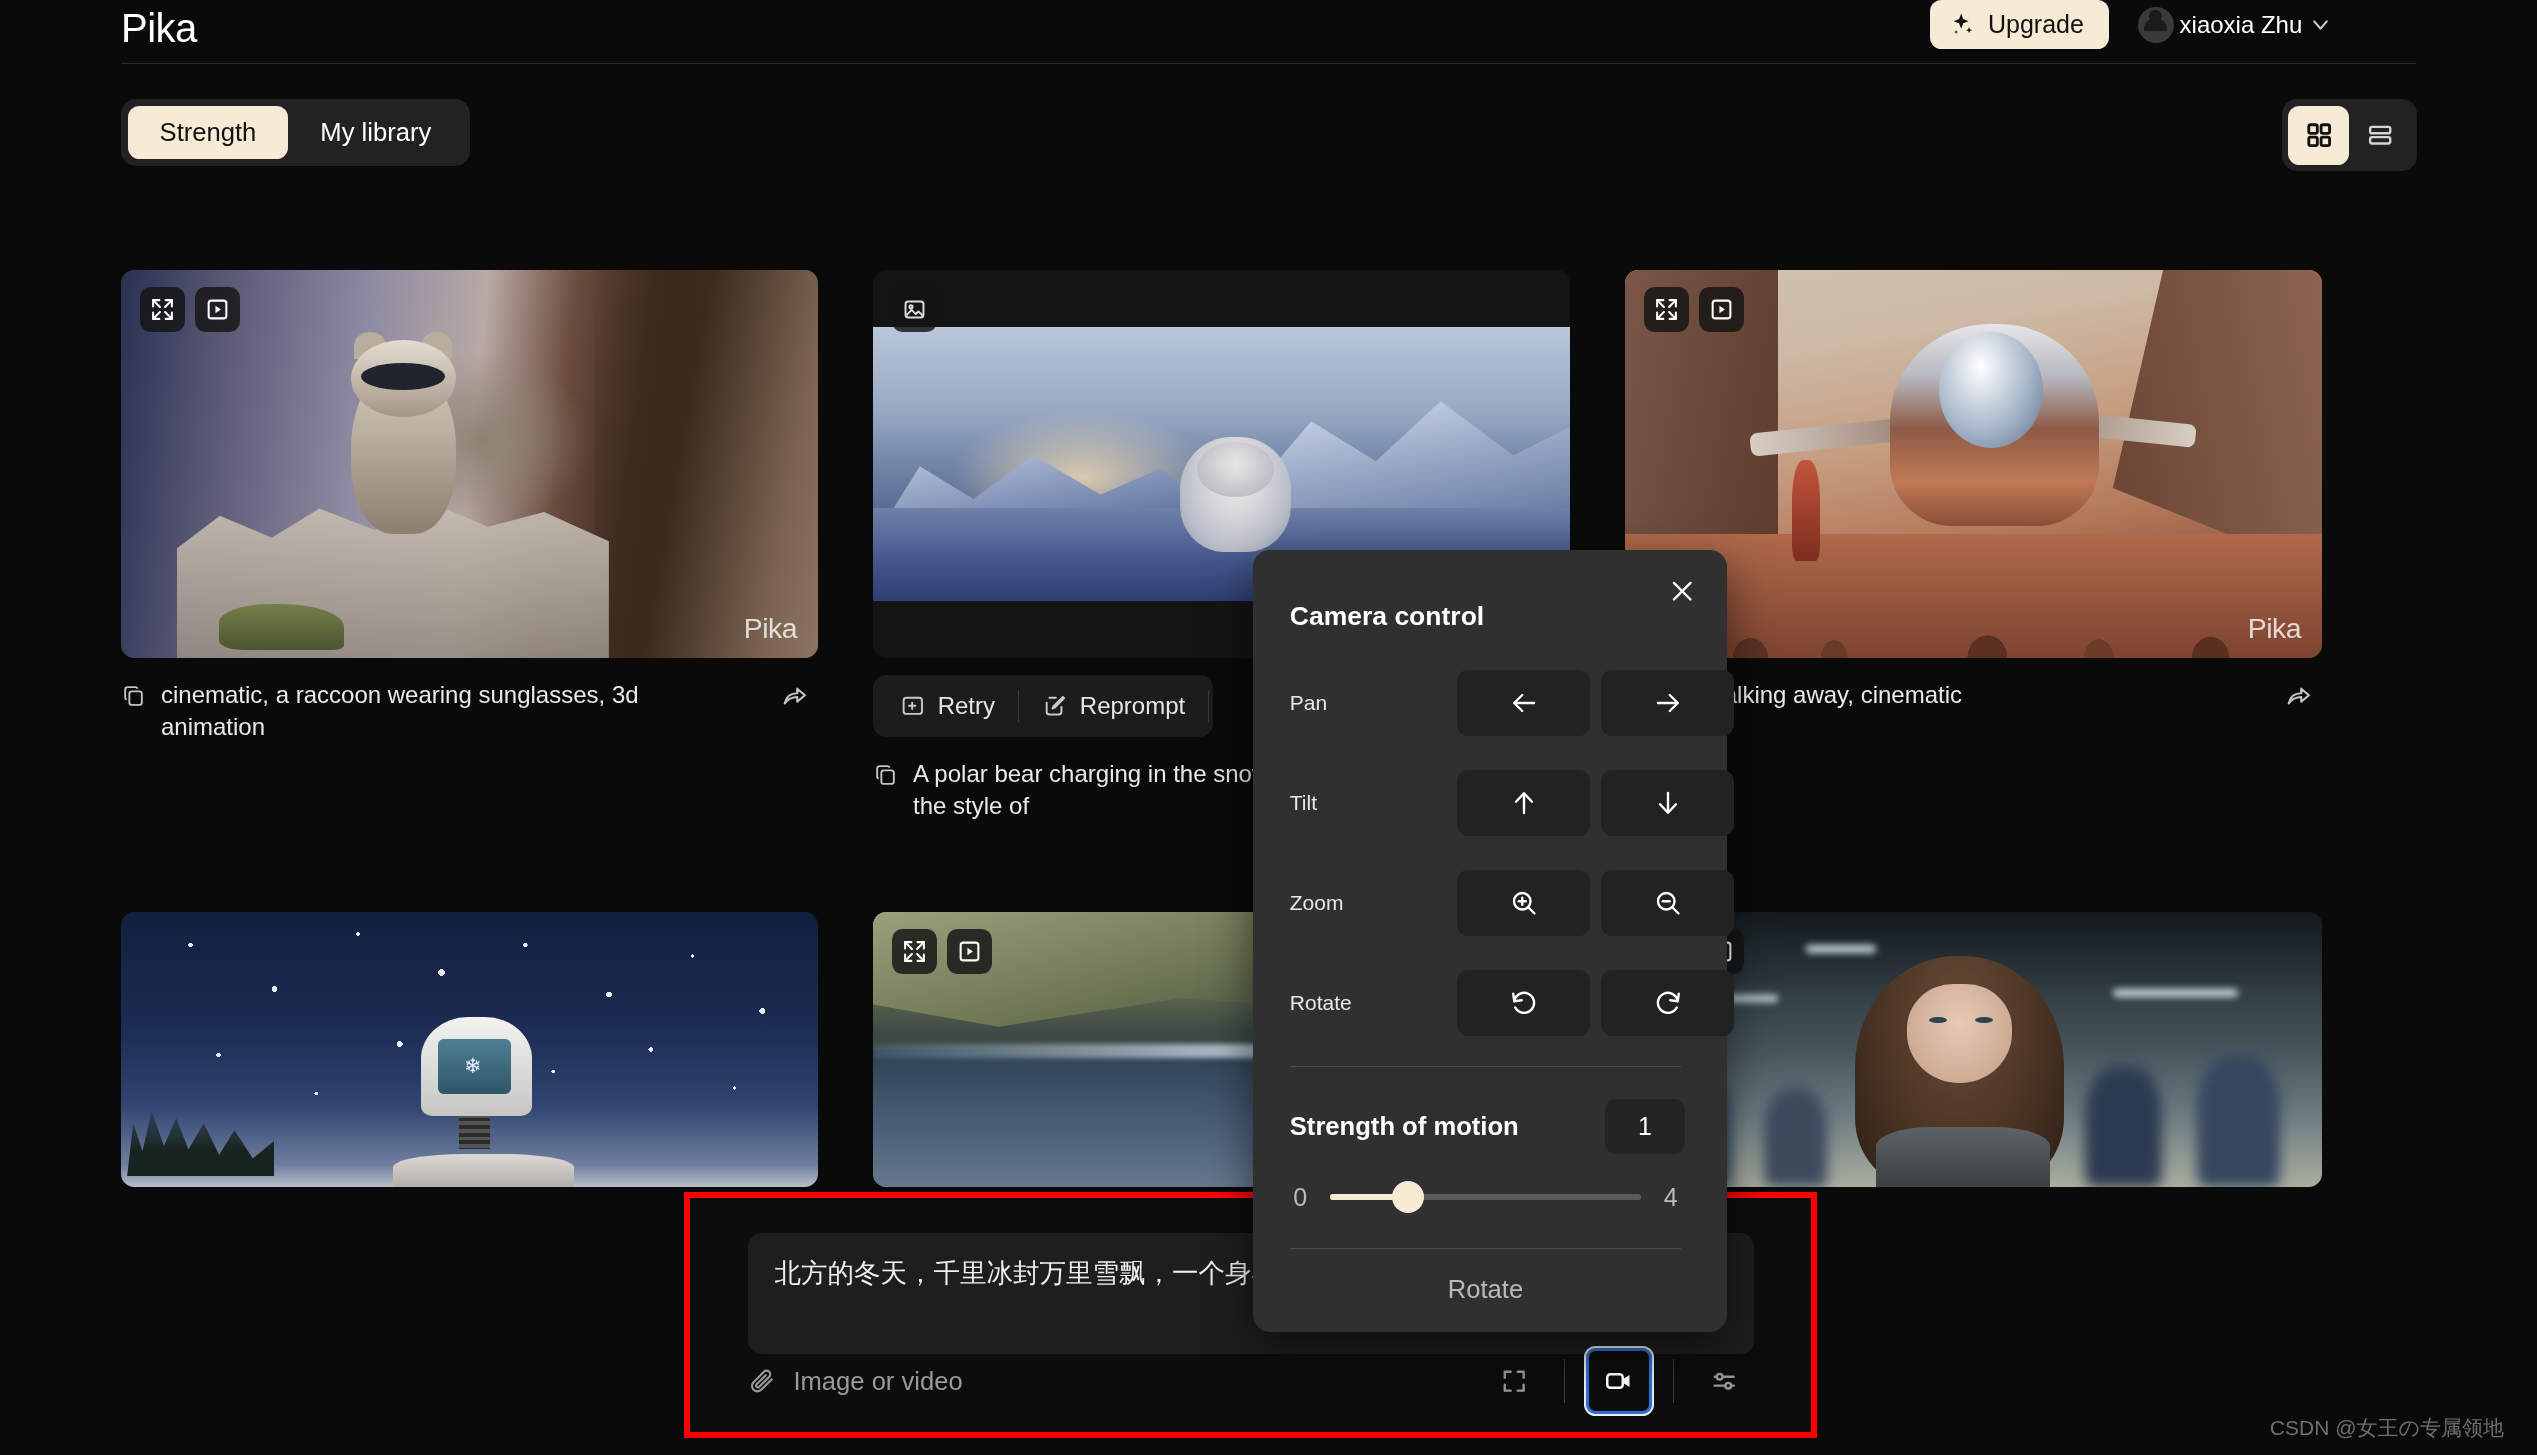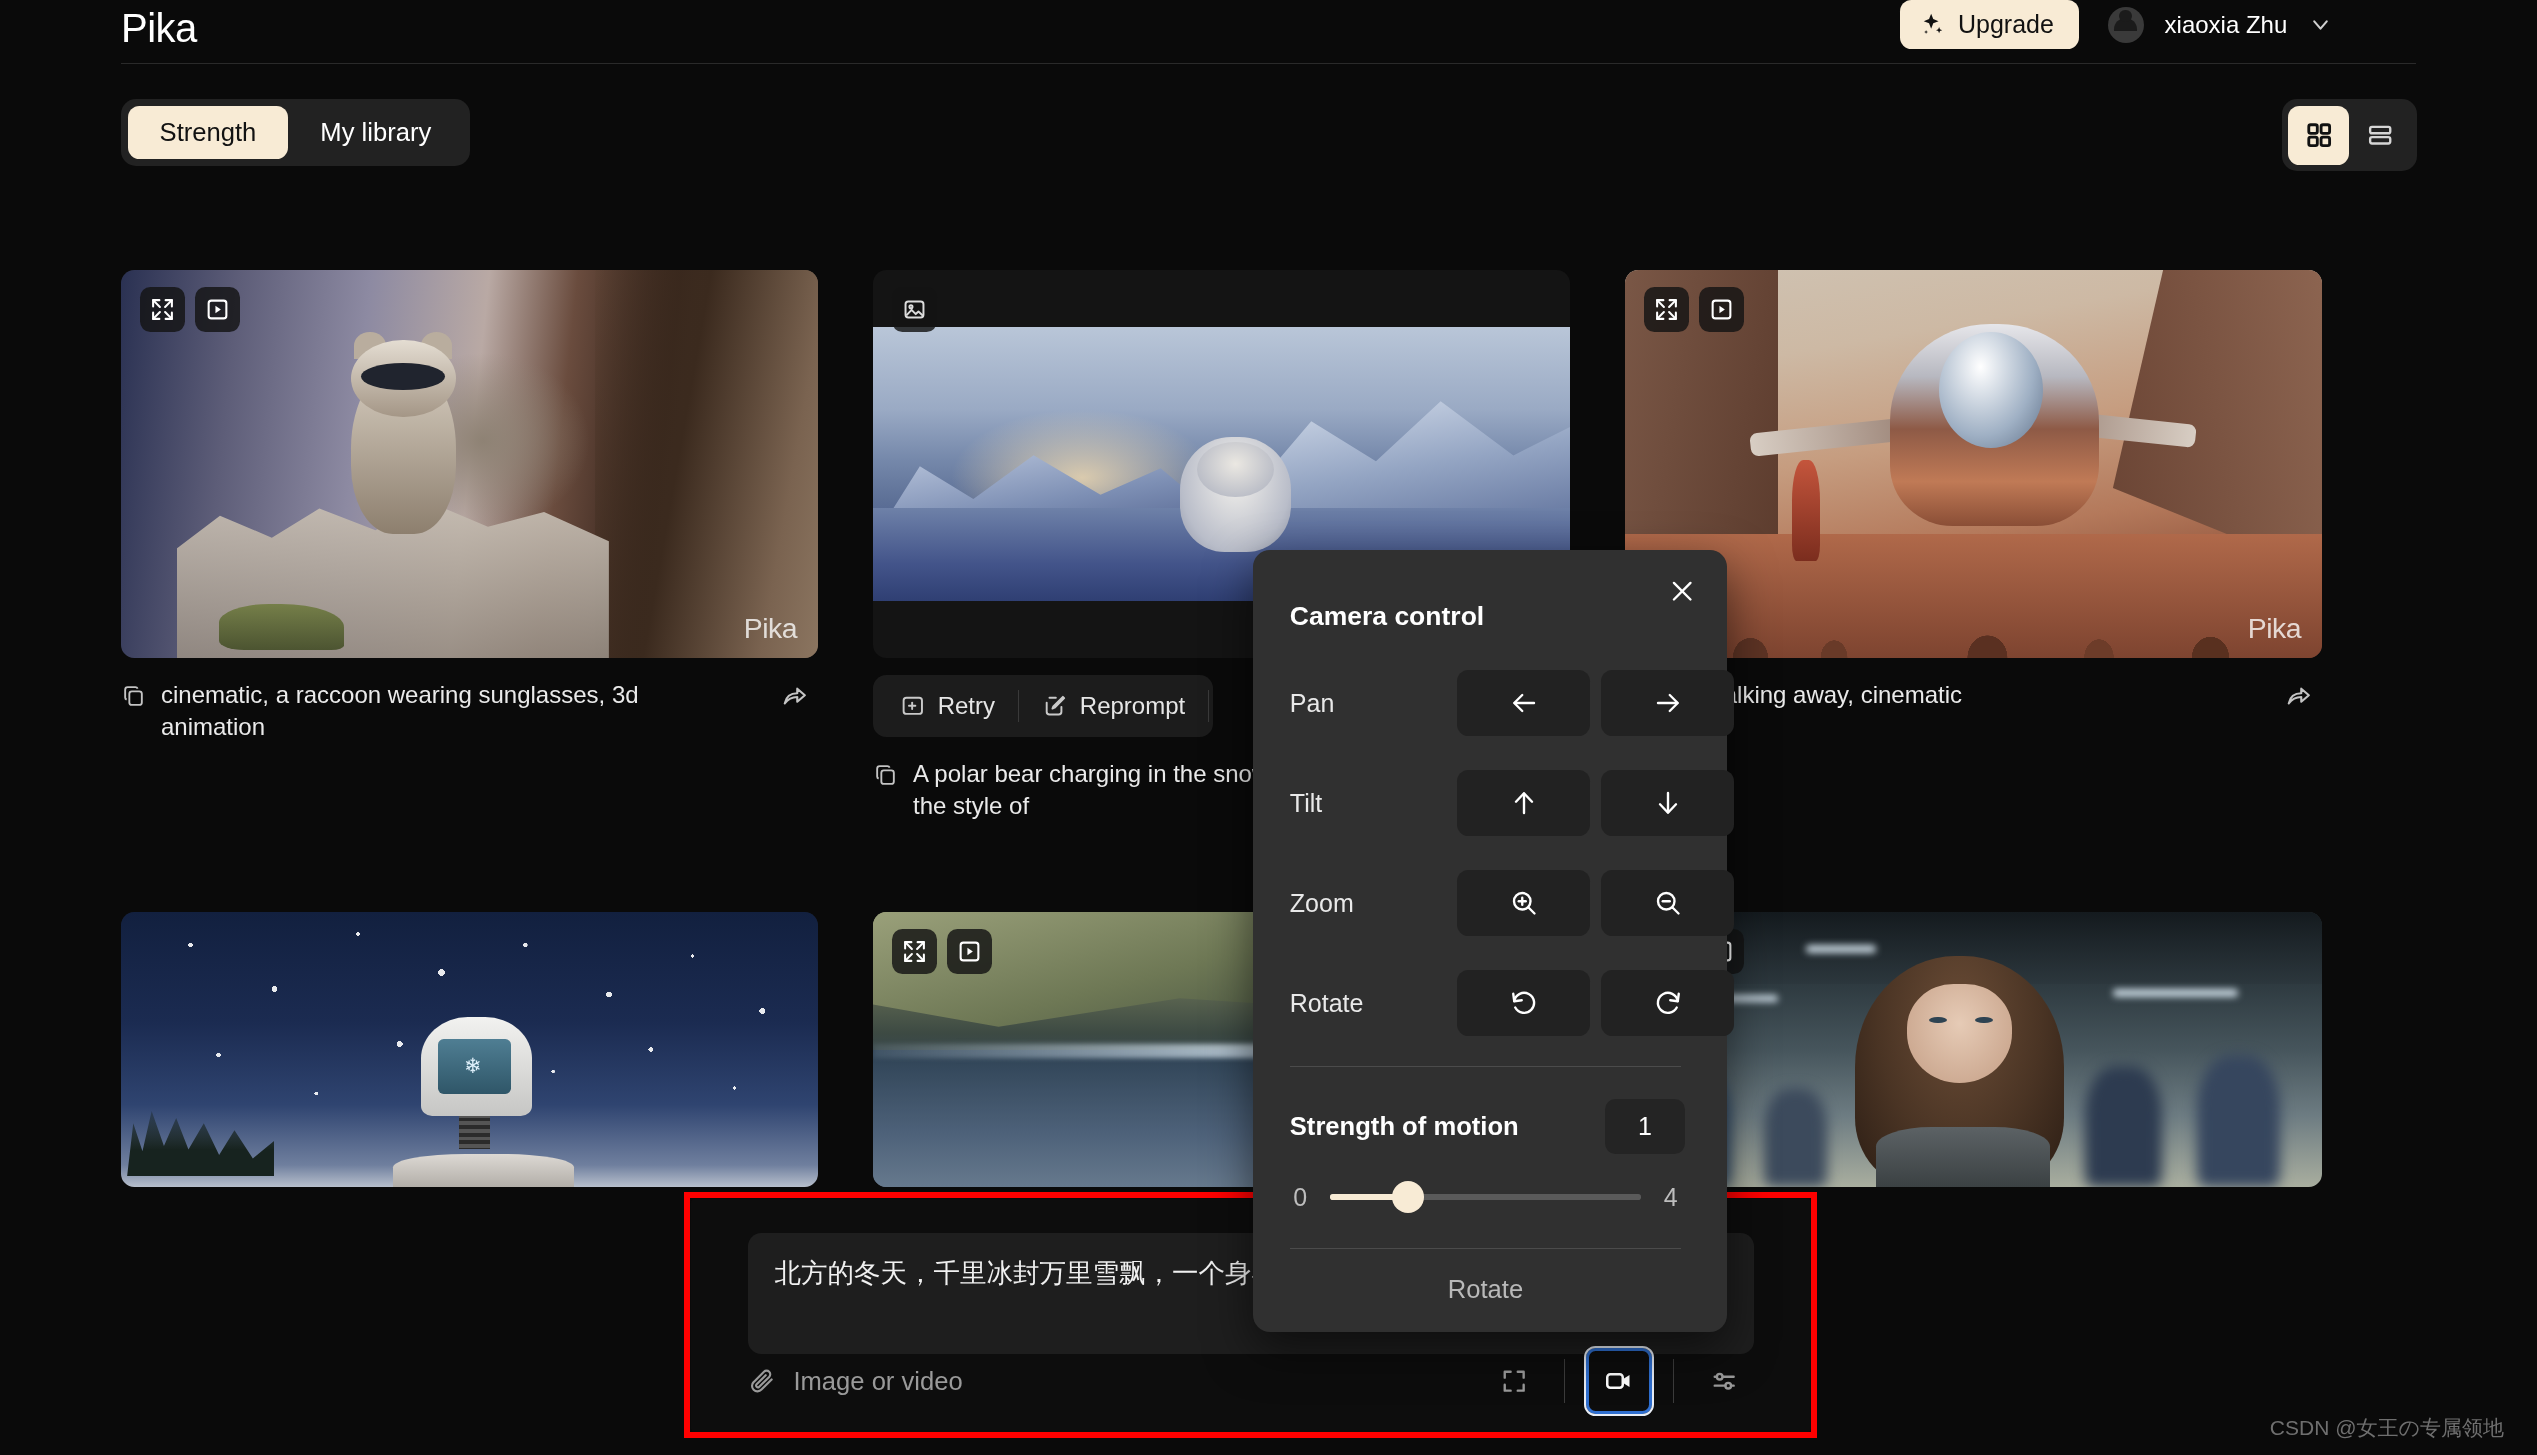--- a/index.html
+++ b/index.html
@@ -55,21 +55,21 @@
     padding: 10.4px 25px 10.4px 19px;
     font-size: 25px;
     font-family: "Liberation Sans", sans-serif;
     cursor: pointer;
     height: 49px;
   }
   .upgrade-btn svg { display: block; }
   .user-menu {
     display: flex;
     align-items: center;
-    gap: 21px;
+    gap: 6px;
     cursor: pointer;
     padding: 3.8px 5.7px;
   }
   .avatar {
     width: 36px; height: 36px;
     border-radius: 50%;
     background: #3a3a3a;
     display: flex;
     align-items: flex-end;
     justify-content: center;
@@ -464,21 +464,21 @@
     color: #ffffff;
     padding: 51px 0 21px 3.8px;
   }
   .cp-rowlist { padding-bottom: 5.7px; }
   .cp-row {
     display: flex;
     align-items: center;
     height: 100px;
   }
   .cp-label {
-    font-size: 25px;
+    font-size: 21px;
     color: #e9e9e9;
     width: 171px;
     flex: none;
     padding-left: 3.8px;
   }
   .cp-btns { display: flex; gap: 11.4px; margin-left: auto; }
   .cp-btn {
     width: 133px; height: 66px;
     background: #222222;
     border: none; border-radius: 11.4px;

